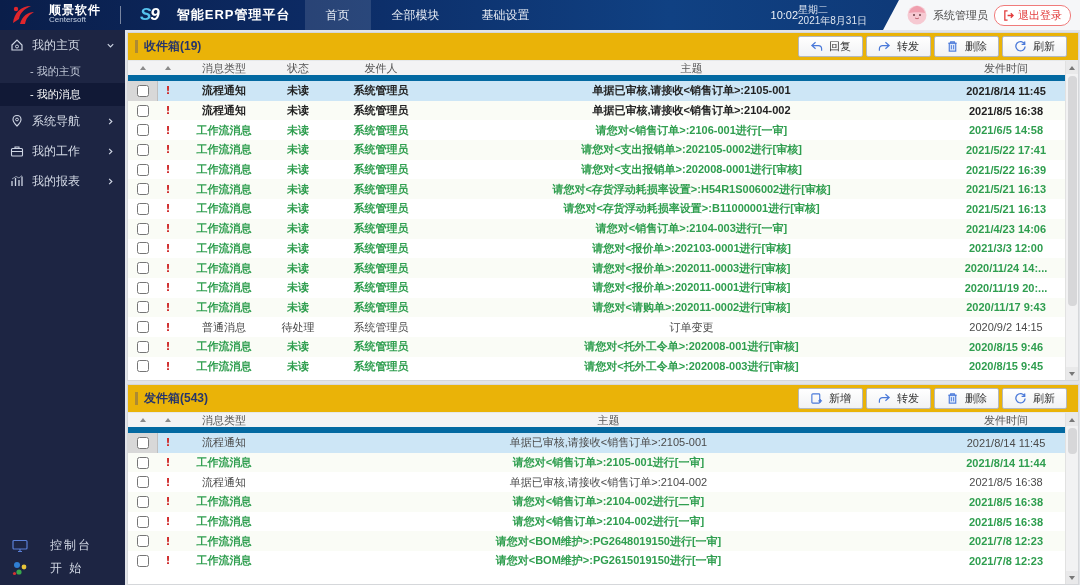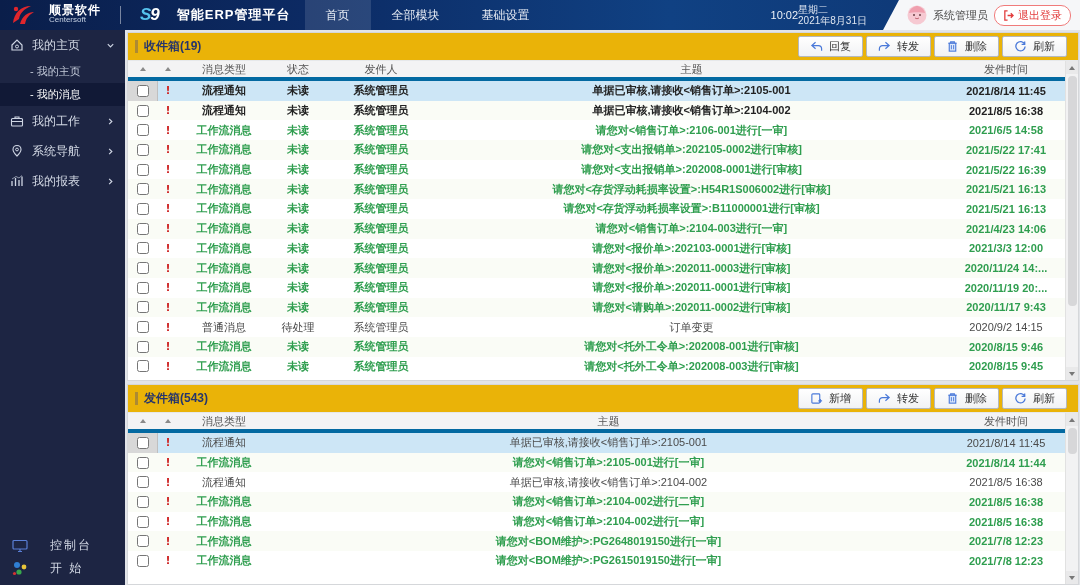--- a/index.html
+++ b/index.html
@@ -46,21 +46,21 @@
   .panel.outbox { flex:1; }
   .panel-head { height:28px; display:flex; align-items:center; padding:0 7px; background:#eab308; border-bottom:1px solid #e6e8ea; }
   .panel-title { display:flex; align-items:center; gap:6px; font-size:12px; font-weight:bold; color:#26356b; }
   .gold-bar { width:3px; height:13px; background:#ad8a33; }
   .toolbar { margin-left:auto; display:flex; gap:3px; padding-right:4px; }
   .tbtn { display:flex; align-items:center; gap:6px; border:1px solid #b4b8bd; background:linear-gradient(#ffffff,#f1f2f4);
           border-radius:2px; padding:2px 11px; font-size:11px; color:#333; cursor:pointer; white-space:nowrap; }
 
   
   .tablewrap { flex:1; position:relative; overflow:hidden; }
-  .thead { display:flex; height:20px; align-items:center; background:#f3f3f4; border-bottom:4px solid #0369a1;
+  .thead { display:flex; height:20px; align-items:center; background:#f3f3f4; border-bottom:6px solid #0369a1;
            font-size:11px; color:#555; padding-right:13px; }
   .rows  { padding-right:13px; }
   .trow { display:flex; height:19.7px; align-items:center; font-size:11px; }
   .trow:nth-child(even) { background:#fafcf6; }
   .trow.selected { background:#cde6f6; }
   .c { display:flex; justify-content:center; align-items:center; height:100%; overflow:hidden; white-space:nowrap; }
   .col-check{width:30px;} .col-flag{width:20px;} .col-type{width:92px;} .col-status{width:56px;}
   .col-sender{width:110px;} .col-subject{flex:1;} .col-time{width:118px;}
   .trow input[type=checkbox]{ width:12px; height:12px; }
   .selected .col-check { background:#d8d8d8; box-shadow:inset -1px 0 0 #bfbfbf; }
@@ -148,35 +148,35 @@
       <span>我的主页</span>
       <svg class="chev" width="9" height="9" viewBox="0 0 10 10">
         <path d="M2 3.5 L5 6.5 L8 3.5" stroke="#cfd6e4" stroke-width="1.3" fill="none"></path>
       </svg>
     </div>
     <div class="sub-item">- 我的主页</div>
     <div class="sub-item active">- 我的消息</div>
 
     <div class="menu-item">
       <svg width="14" height="14" viewBox="0 0 14 14">
+        <path d="M7 1.5 C4.5 1.5 3 3.3 3 5.5 C3 8 7 12 7 12 C7 12 11 8 11 5.5 C11 3.3 9.5 1.5 7 1.5 Z" stroke="#cfd6e4" stroke-width="1.1" fill="none"></path>
+        <circle cx="7" cy="5.5" r="1.4" stroke="#cfd6e4" stroke-width="1" fill="none"></circle>
+      </svg>
+      <span>系统导航</span>
+      <svg class="chev" width="9" height="9" viewBox="0 0 10 10">
+        <path d="M3.5 2 L6.5 5 L3.5 8" stroke="#cfd6e4" stroke-width="1.3" fill="none"></path>
+      </svg>
+    </div>
+
+    <div class="menu-item">
+      <svg width="14" height="14" viewBox="0 0 14 14">
         <rect x="1.5" y="4.5" width="11" height="7.5" rx="1" stroke="#cfd6e4" stroke-width="1.1" fill="none"></rect>
         <path d="M5 4.5 V3 H9 V4.5 M1.5 7.5 H12.5" stroke="#cfd6e4" stroke-width="1.1" fill="none"></path>
       </svg>
       <span>我的工作</span>
-      <svg class="chev" width="9" height="9" viewBox="0 0 10 10">
-        <path d="M3.5 2 L6.5 5 L3.5 8" stroke="#cfd6e4" stroke-width="1.3" fill="none"></path>
-      </svg>
-    </div>
-
-    <div class="menu-item">
-      <svg width="14" height="14" viewBox="0 0 14 14">
-        <path d="M7 1.5 C4.5 1.5 3 3.3 3 5.5 C3 8 7 12 7 12 C7 12 11 8 11 5.5 C11 3.3 9.5 1.5 7 1.5 Z" stroke="#cfd6e4" stroke-width="1.1" fill="none"></path>
-        <circle cx="7" cy="5.5" r="1.4" stroke="#cfd6e4" stroke-width="1" fill="none"></circle>
-      </svg>
-      <span>系统导航</span>
       <svg class="chev" width="9" height="9" viewBox="0 0 10 10">
         <path d="M3.5 2 L6.5 5 L3.5 8" stroke="#cfd6e4" stroke-width="1.3" fill="none"></path>
       </svg>
     </div>
 
     <div class="menu-item">
       <svg width="14" height="14" viewBox="0 0 14 14">
         <path d="M2 12 V7 M5.5 12 V4 M9 12 V6 M12 12 V2.5" stroke="#cfd6e4" stroke-width="1.3" fill="none"></path>
         <path d="M2 5 L6 2.5 L9 4 L12 1.5" stroke="#cfd6e4" stroke-width="0.9" fill="none" opacity="0.7"></path>
       </svg>

